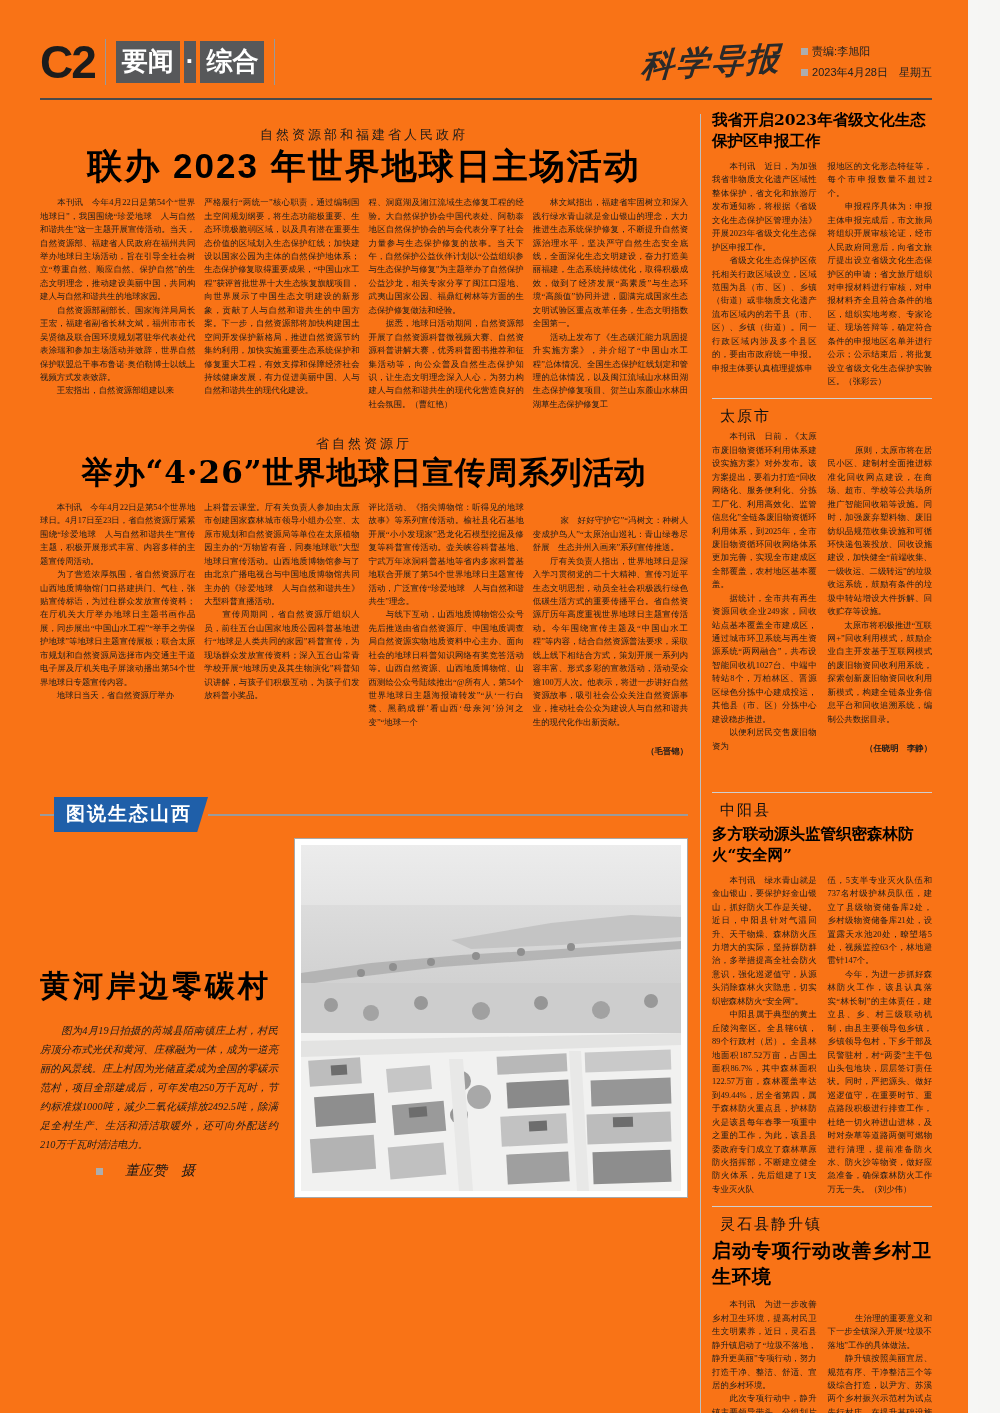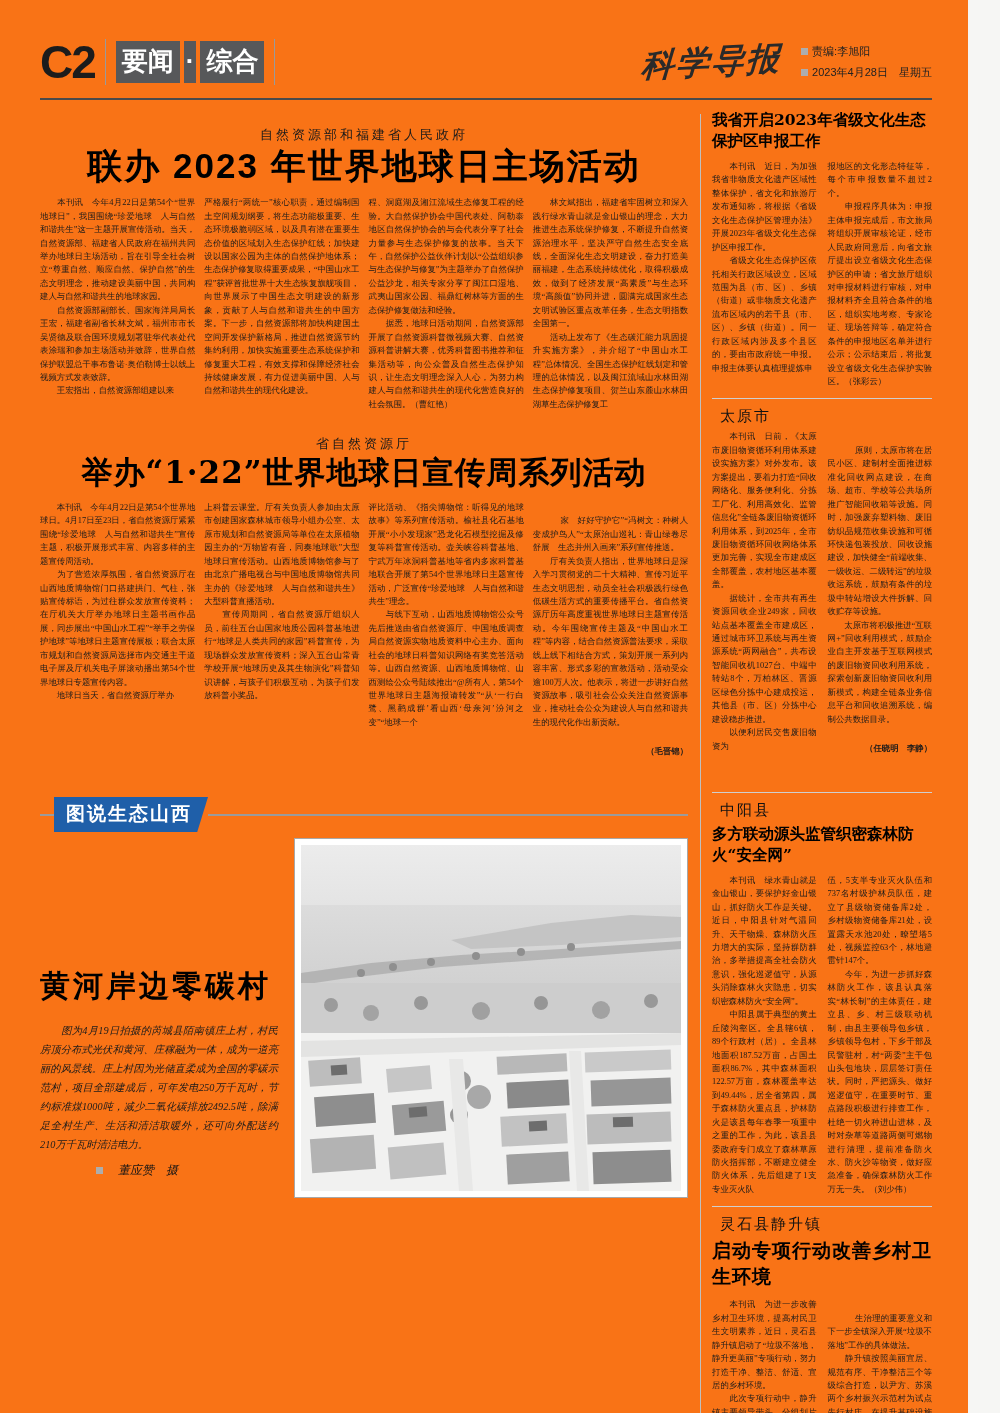--- a/index.html
+++ b/index.html
@@ -40,21 +40,21 @@
   .photo-section{margin-top:12px;}
   .badge-row{display:flex;align-items:center;}
   .rule-seg{height:2px;background:#9b9b9b;}
   .rule-left{width:14px;}
   .rule-right{flex:1;}
   .blue-badge{background:#1f5fa9;color:#fff;font-family:"Liberation Sans",sans-serif;font-weight:bold;font-size:19px;letter-spacing:2px;line-height:1;padding:7px 16px 9px 12px;clip-path:polygon(0 0,100% 0,93% 100%,0 100%);}
   .photo-flex{display:flex;margin-top:6px;}
   .photo-left{width:242px;padding-top:128px;box-sizing:border-box;padding-right:4px;}
   .photo-title{font-family:"DejaVu Serif",serif;font-weight:bold;font-size:30px;letter-spacing:3px;color:#000;}
   .photo-caption{margin-top:14px;font-size:10.3px;line-height:1.85;font-style:italic;text-align:justify;white-space:pre-wrap;color:#1b1b1b;}
-  .photo-byline{margin-top:8px;font-size:12px;font-style:italic;display:flex;align-items:center;gap:15px;padding-left:56px;}
+  .photo-byline{margin-top:8px;font-size:14px;font-style:italic;display:flex;align-items:center;gap:22px;padding-left:56px;}
   .photo-frame{flex:1;margin-left:12px;border:1px solid #a8a8a8;padding:6px;height:346px;box-sizing:content-box;background:#fff;}
   .photo-frame svg{display:block;width:100%;height:100%;}
 
   
   .rc-sep{border-top:1px solid #cfcfcf;margin:10px 0 8px;}
   .rc-kicker{font-size:15px;letter-spacing:2px;margin:2px 8px 4px;color:#111;}
   .rc-title-md{font-family:"DejaVu Serif",serif;font-weight:bold;font-size:21px;letter-spacing:1px;margin:0 0 8px;color:#000;}
   .rc-title-serif{font-family:"DejaVu Serif",serif;font-weight:bold;font-size:15.5px;letter-spacing:0px;margin:0 0 8px;color:#000;}
   .rc-title-hei{font-family:"Liberation Sans",sans-serif;font-weight:900;font-size:19px;letter-spacing:1px;margin:0 0 8px;color:#000;}
 </style>
@@ -103,21 +103,21 @@
 　　据悉，地球日活动期间，自然资源部开展了自然资源科普微视频大赛、自然资源科普讲解大赛，优秀科普图书推荐和征集活动等，向公众普及自然生态保护知识，让生态文明理念深入人心，为努力构建人与自然和谐共生的现代化营造良好的社会氛围。（曹红艳）</div>
           <div class="col">　　林文斌指出，福建省牢固树立和深入践行绿水青山就是金山银山的理念，大力推进生态系统保护修复，不断提升自然资源治理水平，坚决严守自然生态安全底线，全面深化生态文明建设，奋力打造美丽福建，生态系统持续优化，取得积极成效，做到了经济发展“高素质”与生态环境“高颜值”协同并进，圆满完成国家生态文明试验区重点改革任务，生态文明指数全国第一。
 　　活动上发布了《生态碳汇能力巩固提升实施方案》，并介绍了“中国山水工程”总体情况、全国生态保护红线划定和管理的总体情况，以及闽江流域山水林田湖生态保护修复项目、贺兰山东麓山水林田湖草生态保护修复工</div>
         </div>
       </div>
 
       <div class="art-gap"></div>
 
       <div>
         <div class="kicker">省自然资源厅</div>
-        <div class="headline-song">举办“1·22”世界地球日宣传周系列活动</div>
+        <div class="headline-song">举办“4·26”世界地球日宣传周系列活动</div>
         <div class="cols4">
           <div class="col">　　本刊讯　今年4月22日是第54个世界地球日。4月17日至23日，省自然资源厅紧紧围绕“珍爱地球　人与自然和谐共生”宣传主题，积极开展形式丰富、内容多样的主题宣传周活动。
 　　为了营造浓厚氛围，省自然资源厅在山西地质博物馆门口搭建拱门、气柱，张贴宣传标语，为过往群众发放宣传资料；在厅机关大厅举办地球日主题书画作品展，同步展出“中国山水工程”“举手之劳保护地球”等地球日主题宣传展板；联合太原市规划和自然资源局选择市内交通主干道电子屏及厅机关电子屏滚动播出第54个世界地球日专题宣传内容。
 　　地球日当天，省自然资源厅举办</div>
           <div class="col">上科普云课堂。厅有关负责人参加由太原市创建国家森林城市领导小组办公室、太原市规划和自然资源局等单位在太原植物园主办的“万物皆有音，同奏地球歌”大型地球日宣传活动。山西地质博物馆参与了由北京广播电视台与中国地质博物馆共同主办的《珍爱地球　人与自然和谐共生》大型科普直播活动。
 　　宣传周期间，省自然资源厅组织人员，前往五台山国家地质公园科普基地进行“地球是人类共同的家园”科普宣传，为现场群众发放宣传资料；深入五台山常青学校开展“地球历史及其生物演化”科普知识讲解，与孩子们积极互动，为孩子们发放科普小奖品。</div>
           <div class="col">评比活动、《指尖博物馆：听得见的地球故事》等系列宣传活动。榆社县化石基地开展“小小发现家”恐龙化石模型挖掘及修复等科普宣传活动。壶关峡谷科普基地、宁武万年冰洞科普基地等省内多家科普基地联合开展了第54个世界地球日主题宣传活动，广泛宣传“珍爱地球　人与自然和谐共生”理念。
 　　与线下互动，山西地质博物馆公众号先后推送由省自然资源厅、中国地质调查局自然资源实物地质资料中心主办、面向社会的地球日科普知识网络有奖竞答活动等。山西自然资源、山西地质博物馆、山西测绘公众号陆续推出“@所有人，第54个世界地球日主题海报请转发”“从‘一行白鹭、黑鹳成群’看山西‘母亲河’汾河之变”“地球一个</div>
           <div class="col">
             <span>家　好好守护它”“冯树文：种树人变成护鸟人”“太原治山巡礼：青山绿卷尽舒展　生态并州入画来”系列宣传推送。

